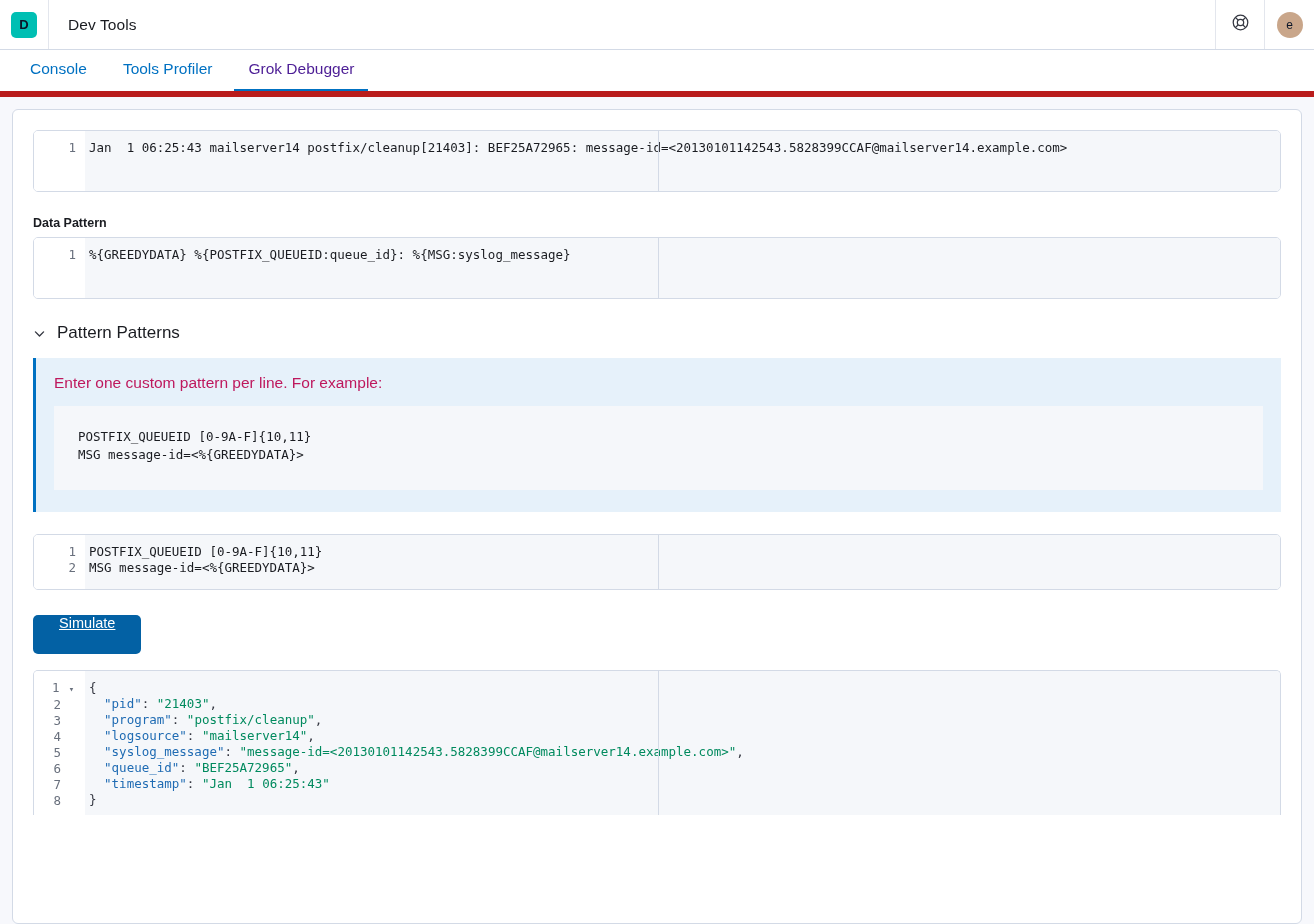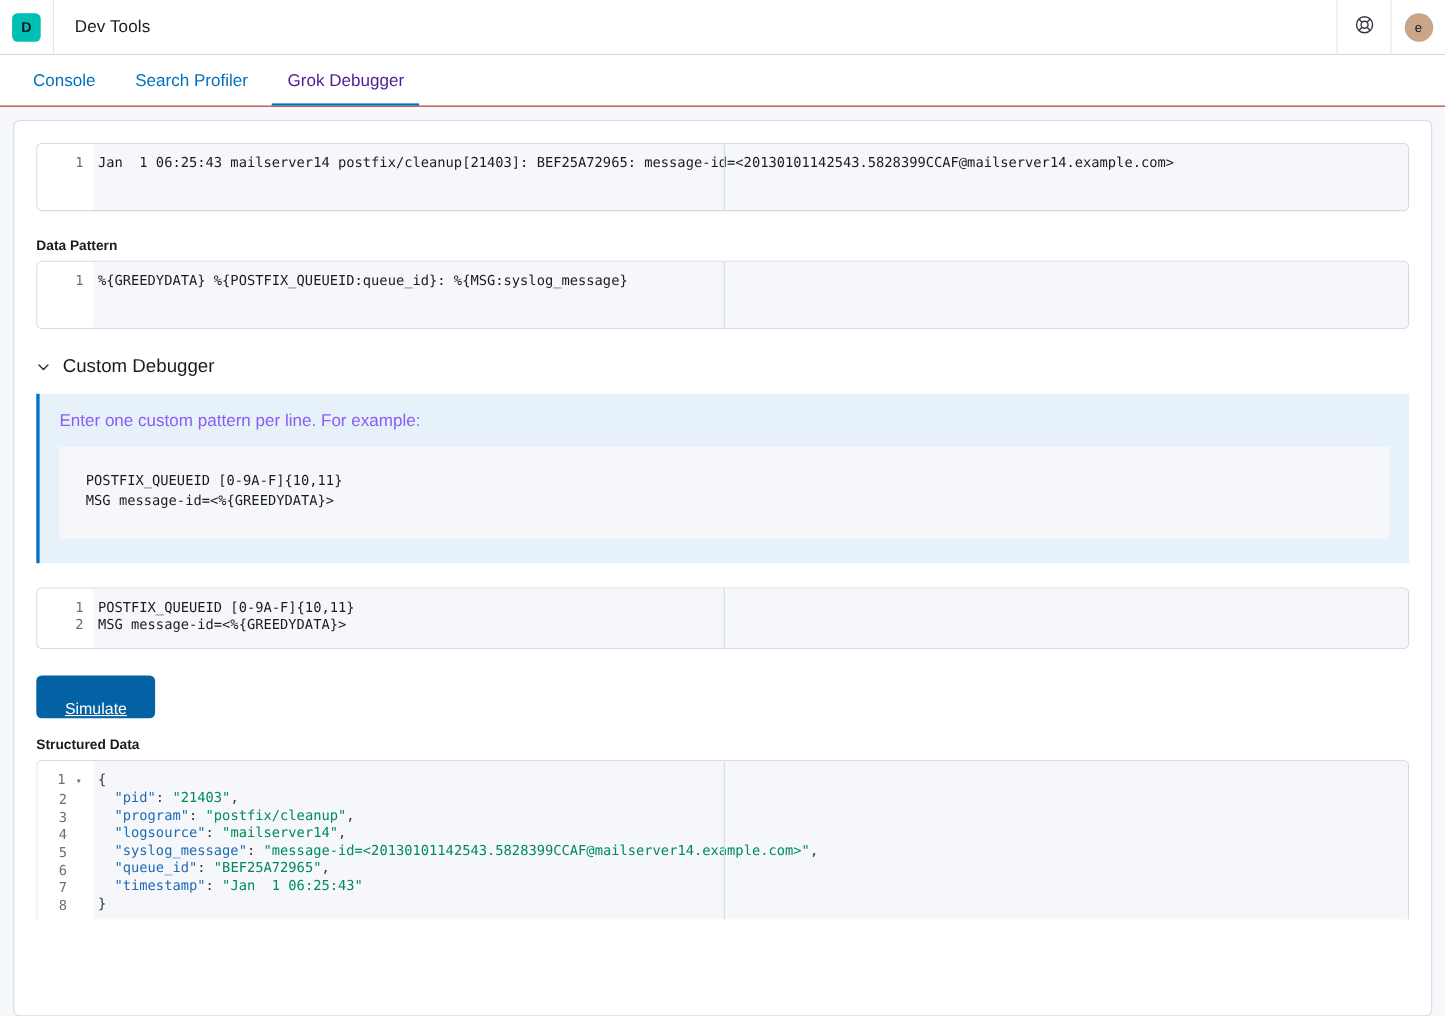--- a/index.html
+++ b/index.html
@@ -60,21 +60,21 @@
     display: flex; align-items: center; justify-content: center;
   }
 
   
   .tabbar {
     height: 47px;
     background: #ffffff;
     display: flex;
     align-items: flex-end;
     padding: 0 12px;
-    border-bottom: 1px solid #b91c1c;
+    border-bottom: 6px solid #b91c1c;
   }
   .tab {
     padding: 0 14px 13px 14px;
     margin: 0 4px;
     font-size: 15.5px;
     color: #0071c2;
     border-bottom: 2px solid transparent;
     line-height: 1;
   }
   .tab.active {
@@ -183,21 +183,21 @@
   }
 
   
   .callout {
     background: #e6f1fa;
     border-left: 3px solid #0071c2;
     padding: 16px 18px 22px 18px;
     margin-bottom: 22px;
   }
   .callout-title {
-    color: #8b5cf6;
+    color: #be185d;
     font-size: 15.5px;
     margin-bottom: 14px;
   }
   .callout-code {
     background: #f5f7fa;
     padding: 22px 24px 26px 24px;
   }
   .callout-code .code-line {
     font-family: "DejaVu Sans Mono", monospace;
     font-size: 12.5px;
@@ -211,21 +211,21 @@
     background: #0361a4;
     color: #ffffff;
     border: none;
     border-radius: 5px;
     height: 39px;
     padding: 0 26px;
     font-size: 14.5px;
     font-family: "Liberation Sans", sans-serif;
     cursor: pointer;
     display: inline-flex;
-    align-items: flex-end;
+    align-items: flex-start;
   }
   .btn-simulate span { text-decoration: underline; }
 
   
   .j-key { color: #1f6bb3; }
   .j-str { color: #008a5e; }
   .j-pun { color: #343741; }
   .fold {
     display: inline-block;
     width: 9px;
@@ -259,21 +259,21 @@
       </span>
     </div>
     <div class="avatar-cell">
       <div class="avatar">e</div>
     </div>
   </div>
 </div>
 
 <div class="tabbar">
   <div class="tab">Console</div>
-  <div class="tab">Search Profiler</div>
+  <div class="tab">Tools Profiler</div>
   <div class="tab active">Grok Debugger</div>
 </div>
 
 <div class="page">
   <div class="panel">
 
     
     <div class="editor ed-sample">
       <div class="gutter" id="gut-sample">
           <div class="ln">1</div>
@@ -300,21 +300,21 @@
 
     <div class="spacer-24"></div>
 
     
     <div class="accordion-head">
       <span class="chev">
         <svg width="13" height="13" viewBox="0 0 16 16" fill="none" stroke="#343741" stroke-width="1.7" stroke-linecap="round" stroke-linejoin="round">
           <polyline points="3,6 8,11 13,6"></polyline>
         </svg>
       </span>
-      <span class="accordion-title">Custom Debugger</span>
+      <span class="accordion-title">Pattern Patterns</span>
     </div>
 
     <div class="callout">
       <div class="callout-title">Enter one custom pattern per line. For example:</div>
       <div class="callout-code" id="callout-code">
           <div class="code-line">POSTFIX_QUEUEID [0-9A-F]{10,11}</div>
           <div class="code-line">MSG message-id=&lt;%{GREEDYDATA}&gt;</div>
         </div>
     </div>
 
@@ -331,21 +331,20 @@
     </div>
 
     <div class="spacer-24"></div>
 
     <button class="btn-simulate">
       <span>Simulate</span>
     </button>
 
     <div class="spacer-16"></div>
 
-    <div class="field-label">Structured Data</div>
     <div class="editor ed-output">
       <div class="gutter" id="gut-output">
           <div class="ln">1 <span class="fold">▾</span></div>
           <div class="ln">2  </div>
           <div class="ln">3  </div>
           <div class="ln">4  </div>
           <div class="ln">5  </div>
           <div class="ln">6  </div>
           <div class="ln">7  </div>
           <div class="ln">8  </div>

